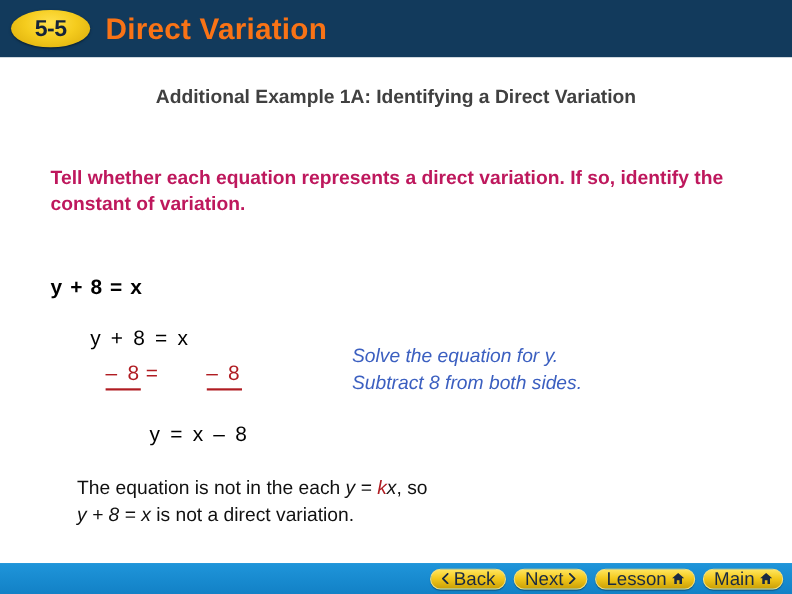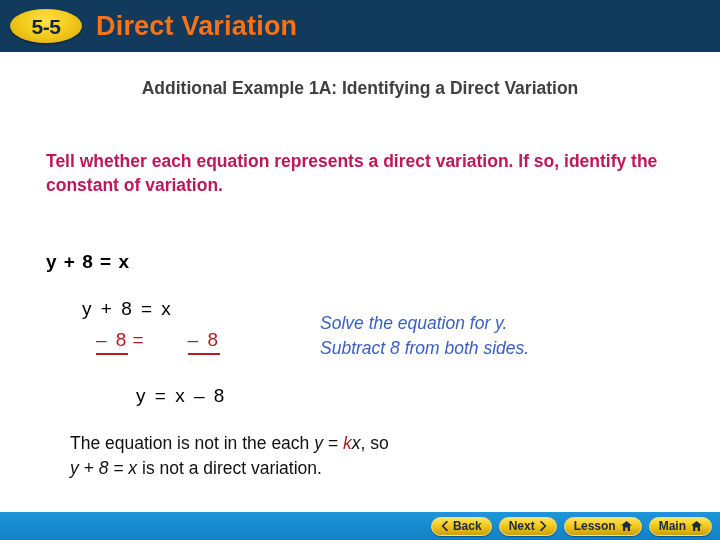--- a/index.html
+++ b/index.html
@@ -187,22 +187,22 @@
     border: 1.5px solid #f7e07a;
     box-shadow: 0 1px 1px rgba(0,0,0,0.35);
     display: flex;
     align-items: center;
     justify-content: center;
     gap: 5px;
     cursor: pointer;
     box-sizing: border-box;
   }
   .nav-label {
-    font-size: 12px;
-    font-weight: bold;
+    font-size: 17px;
+    font-weight: normal;
     color: #1a2a42;
     line-height: 1;
     white-space: nowrap;
   }
   .nav-glyph {
     font-size: 10px;
     color: #1a2a42;
     line-height: 1;
     display: flex;
     align-items: center;

